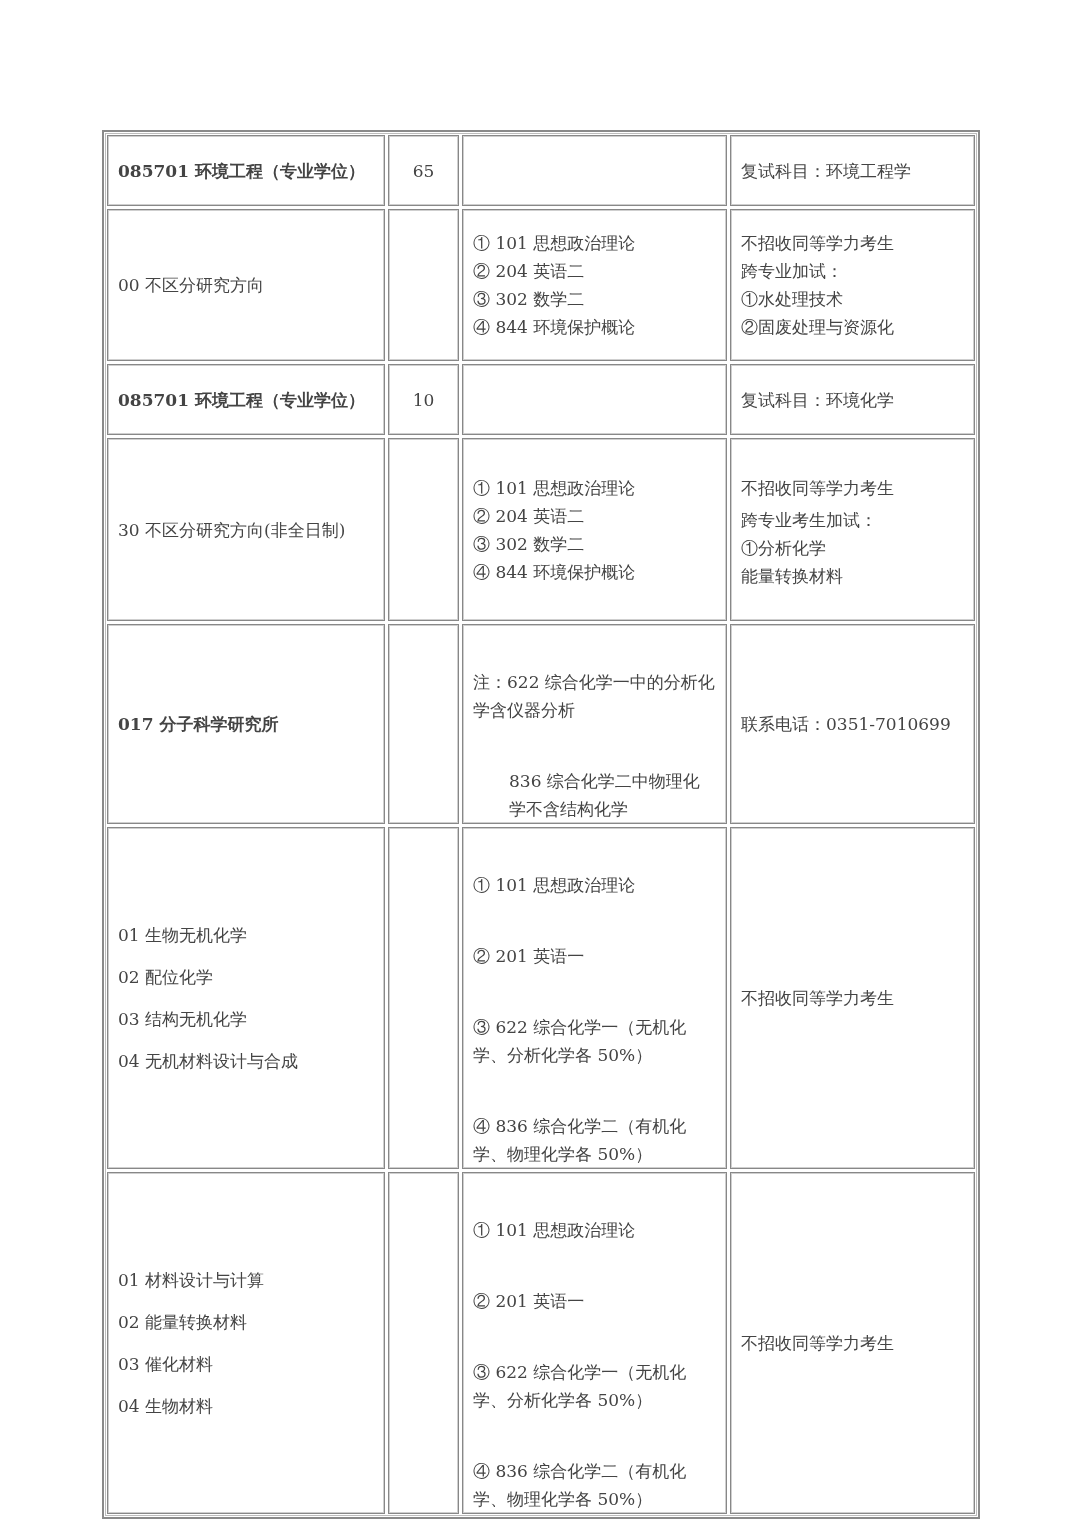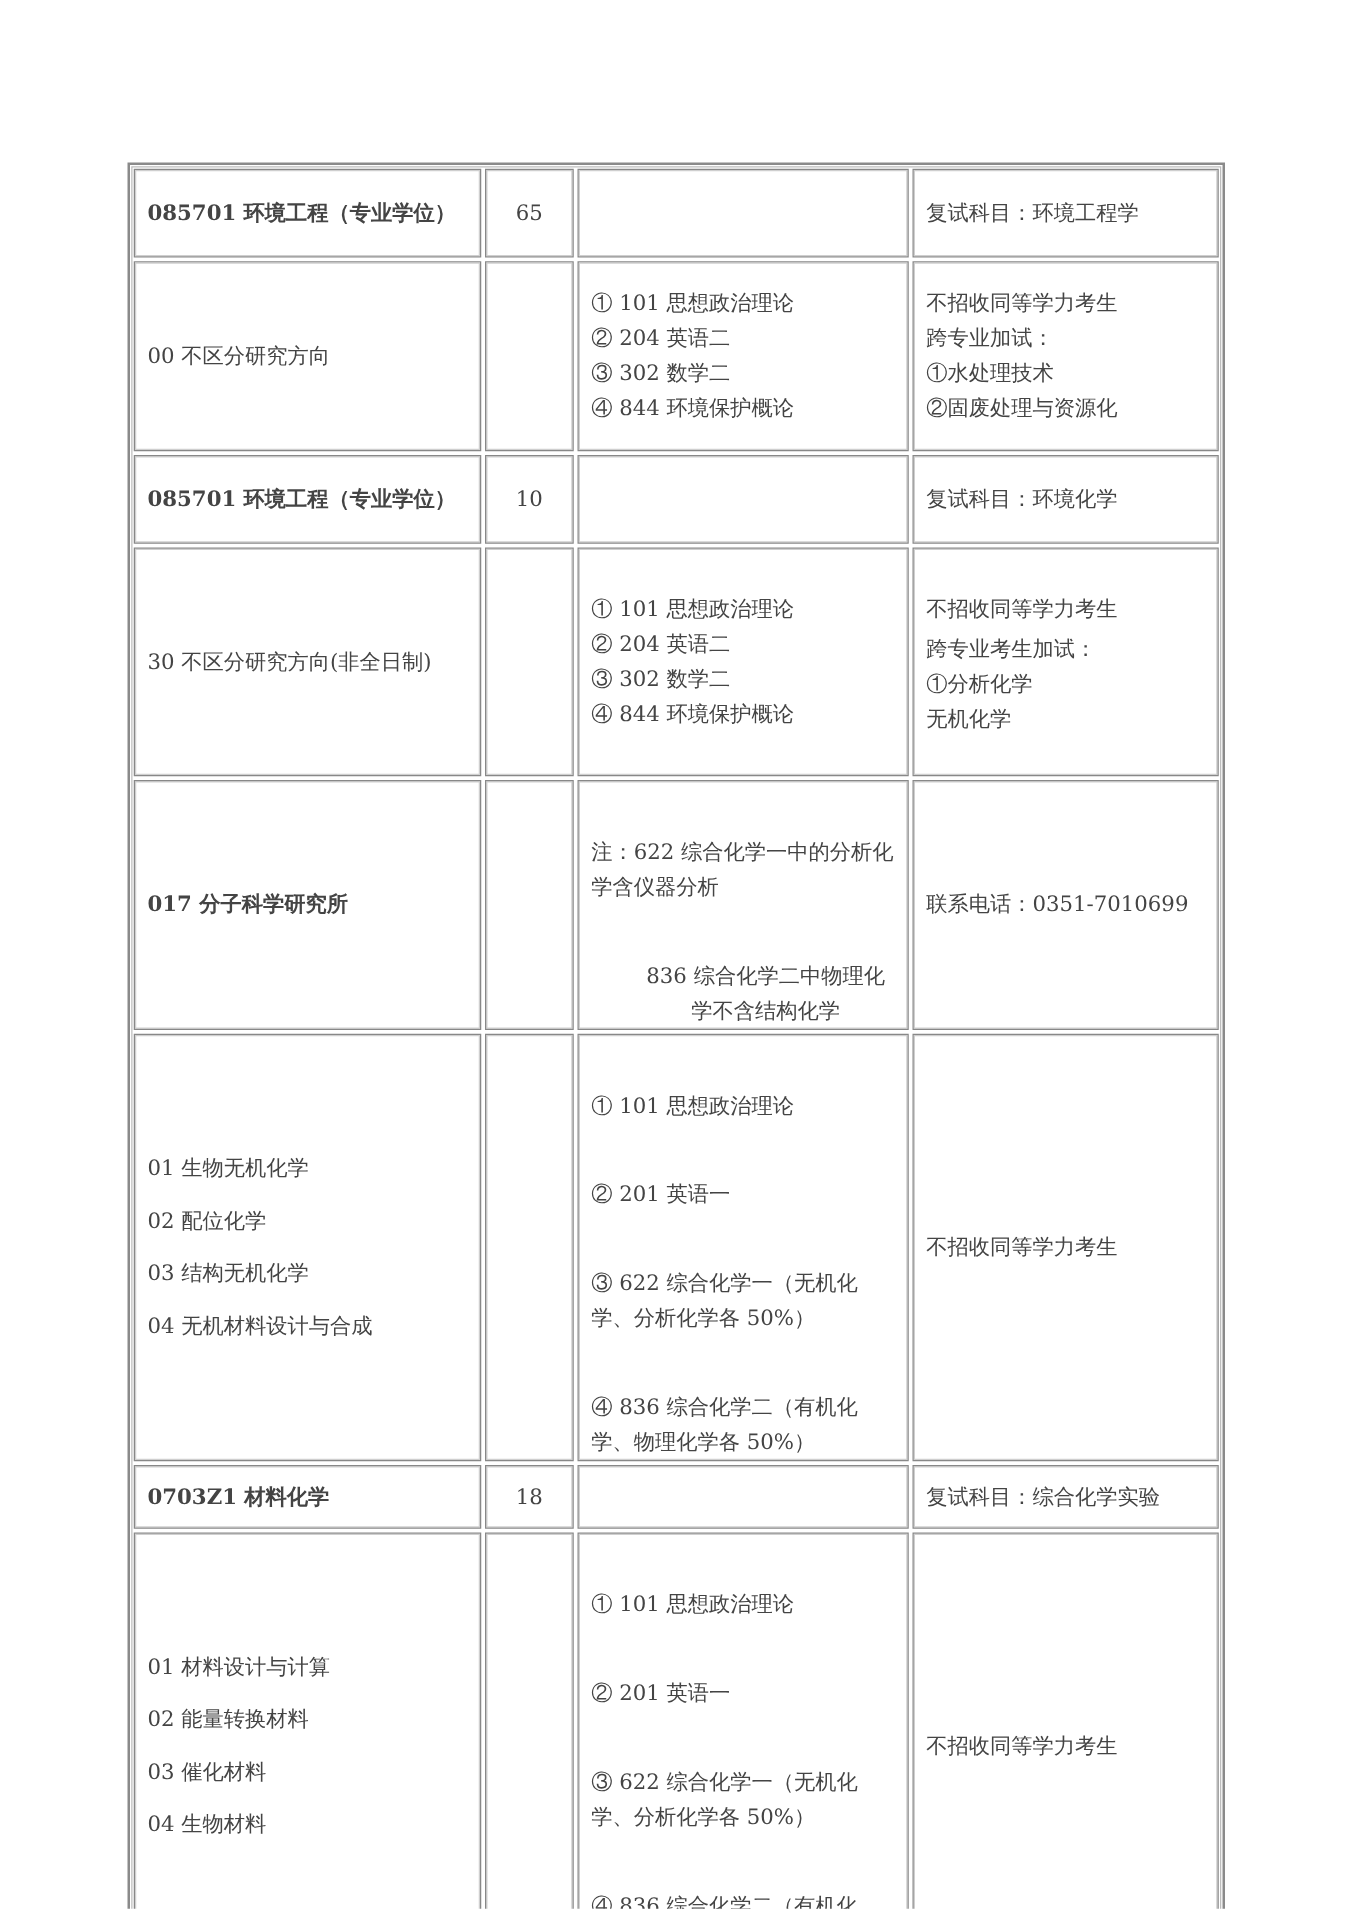--- a/index.html
+++ b/index.html
@@ -23,21 +23,21 @@
     color: #444;
   }
   col.c1 { width: 278px; }
   col.c2 { width: 71px; }
   col.c3 { width: 265px; }
   col.c4 { width: 245px; }
   td.num { text-align: center; margin-top: 16px; }
   .bold { font-weight: bold; color: #111; }
   .line { display: block; white-space: nowrap; }
   .wrap { display: block; white-space: normal; margin-top: 43px; }
-  .indent { padding-left: 36px; text-align: center; }
+  .indent { padding-left: 36px; }
   .dir-line { display: block; line-height: 42px; }
   .page-number { position: absolute; left: 0; width: 1080px; top: 1416px;
     text-align: center; font-size: 15px; color: #333; }
 </style>
 </head>
 <body>
 
 <div class="page">
 <table class="admissions">
   <colgroup>
@@ -90,21 +90,21 @@
       <td>
         <span class="line">① 101 思想政治理论</span>
         <span class="line">② 204 英语二</span>
         <span class="line">③ 302 数学二</span>
         <span class="line">④ 844 环境保护概论</span>
       </td>
       <td>
         <span class="line" style="line-height:36px">不招收同等学力考生</span>
         <span class="line">跨专业考生加试：</span>
         <span class="line">①分析化学</span>
-        <span class="line">无机化学</span>
+        <span class="line">能量转换材料</span>
       </td>
     </tr>
 
     <tr style="height:134px">
       <td class="bold">017 分子科学研究所</td>
       <td class="num"></td>
       <td>
         <span class="wrap">注：622 综合化学一中的分析化学含仪器分析</span>
         <span class="wrap indent" style="text-indent:0"><span>836 综合化学二中物理化学不含结构化学</span></span>
       </td>
@@ -124,26 +124,20 @@
         <span class="wrap">① 101 思想政治理论</span>
         <span class="wrap">② 201 英语一</span>
         <span class="wrap">③ 622 综合化学一（无机化学、分析化学各 50%）</span>
         <span class="wrap">④ 836 综合化学二（有机化学、物理化学各 50%）</span>
       </td>
       <td>
         <span class="line">不招收同等学力考生</span>
       </td>
     </tr>
 
-    <tr style="height:51px">
-      <td class="bold">0703Z1 材料化学</td>
-      <td class="num">18</td>
-      <td></td>
-      <td>复试科目：综合化学实验</td>
-    </tr>
 
     <tr style="height:196px">
       <td>
         <span class="dir-line">01 材料设计与计算</span>
         <span class="dir-line">02 能量转换材料</span>
         <span class="dir-line">03 催化材料</span>
         <span class="dir-line">04 生物材料</span>
       </td>
       <td class="num"></td>
       <td>

